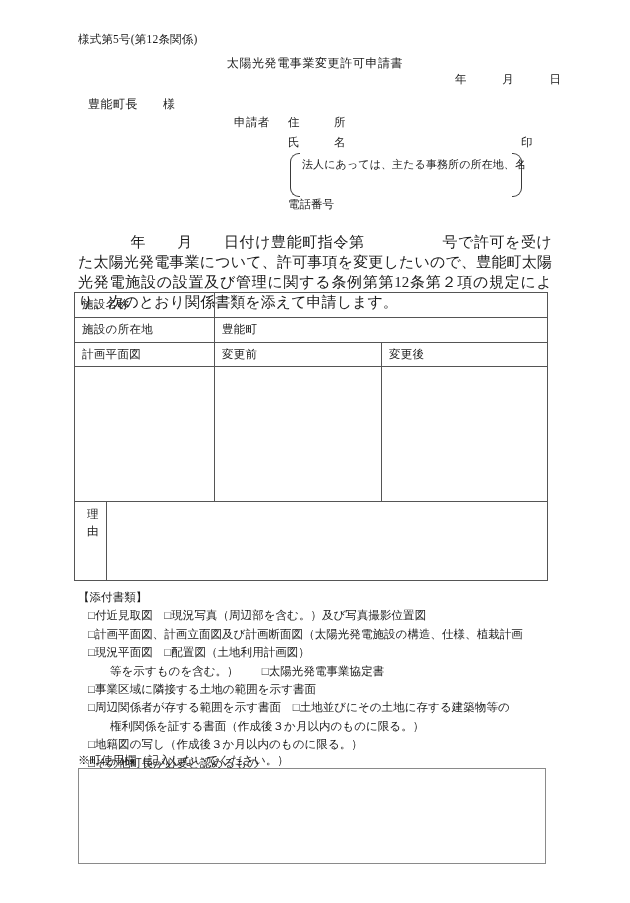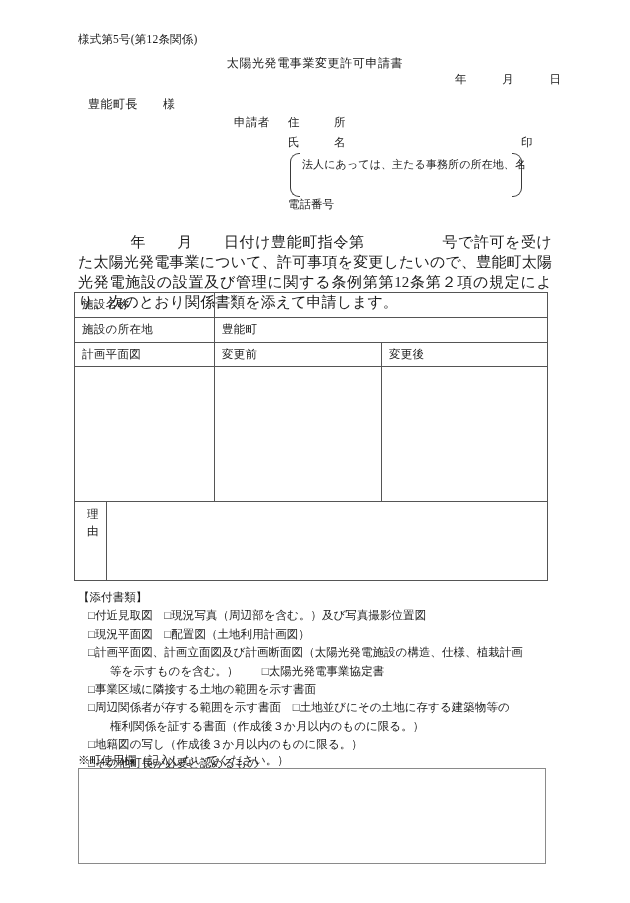--- a/index.html
+++ b/index.html
@@ -230,22 +230,22 @@
       <tr class="r-reason">
         <td class="cell-reason-label"><span class="vert-label">理由</span></td>
         <td colspan="3"></td>
       </tr>
     </tbody>
   </table>
 
   <div class="abs attach">
     <span class="attach-title nowrap">【添付書類】</span>
     <span class="attach-line nowrap">□付近見取図　□現況写真（周辺部を含む。）及び写真撮影位置図</span>
+    <span class="attach-line nowrap">□計画平面図、計画立面図及び計画断面図（太陽光発電施設の構造、仕様、植栽計画</span>
     <span class="attach-line nowrap">□現況平面図　□配置図（土地利用計画図）</span>
-    <span class="attach-line nowrap">□計画平面図、計画立面図及び計画断面図（太陽光発電施設の構造、仕様、植栽計画</span>
     <span class="attach-cont nowrap">等を示すものを含む。）　　□太陽光発電事業協定書</span>
     <span class="attach-line nowrap">□事業区域に隣接する土地の範囲を示す書面</span>
     <span class="attach-line nowrap">□周辺関係者が存する範囲を示す書面　□土地並びにその土地に存する建築物等の</span>
     <span class="attach-cont nowrap">権利関係を証する書面（作成後３か月以内のものに限る。）</span>
     <span class="attach-line nowrap">□地籍図の写し（作成後３か月以内のものに限る。）</span>
     <span class="attach-line nowrap">□その他町長が必要と認めるもの</span>
   </div>
 
   <div class="abs office-label nowrap">※町使用欄（記入しないでください。）</div>
   <div class="abs office-box"></div>

